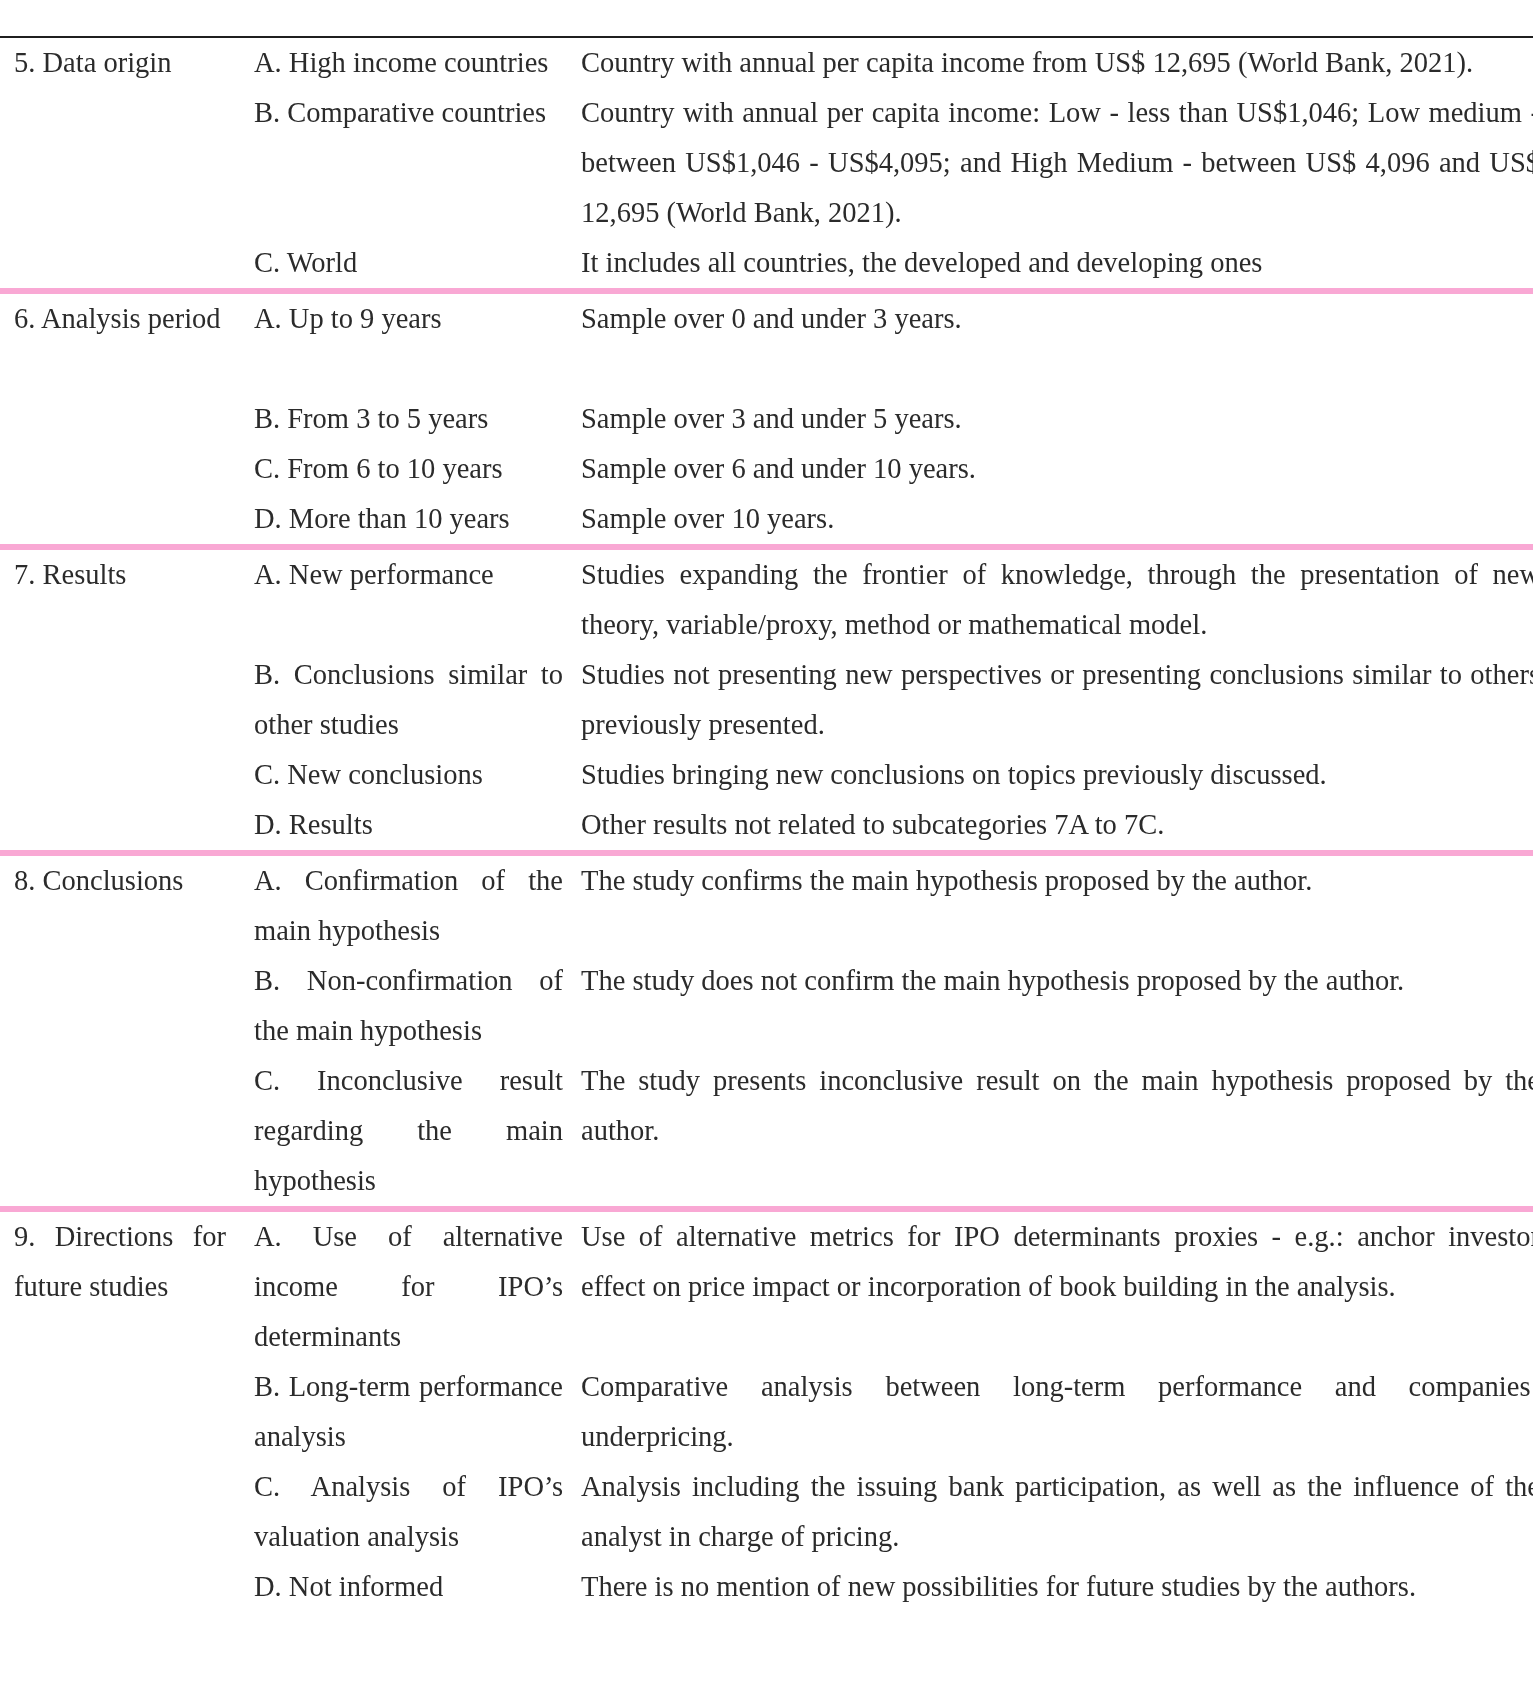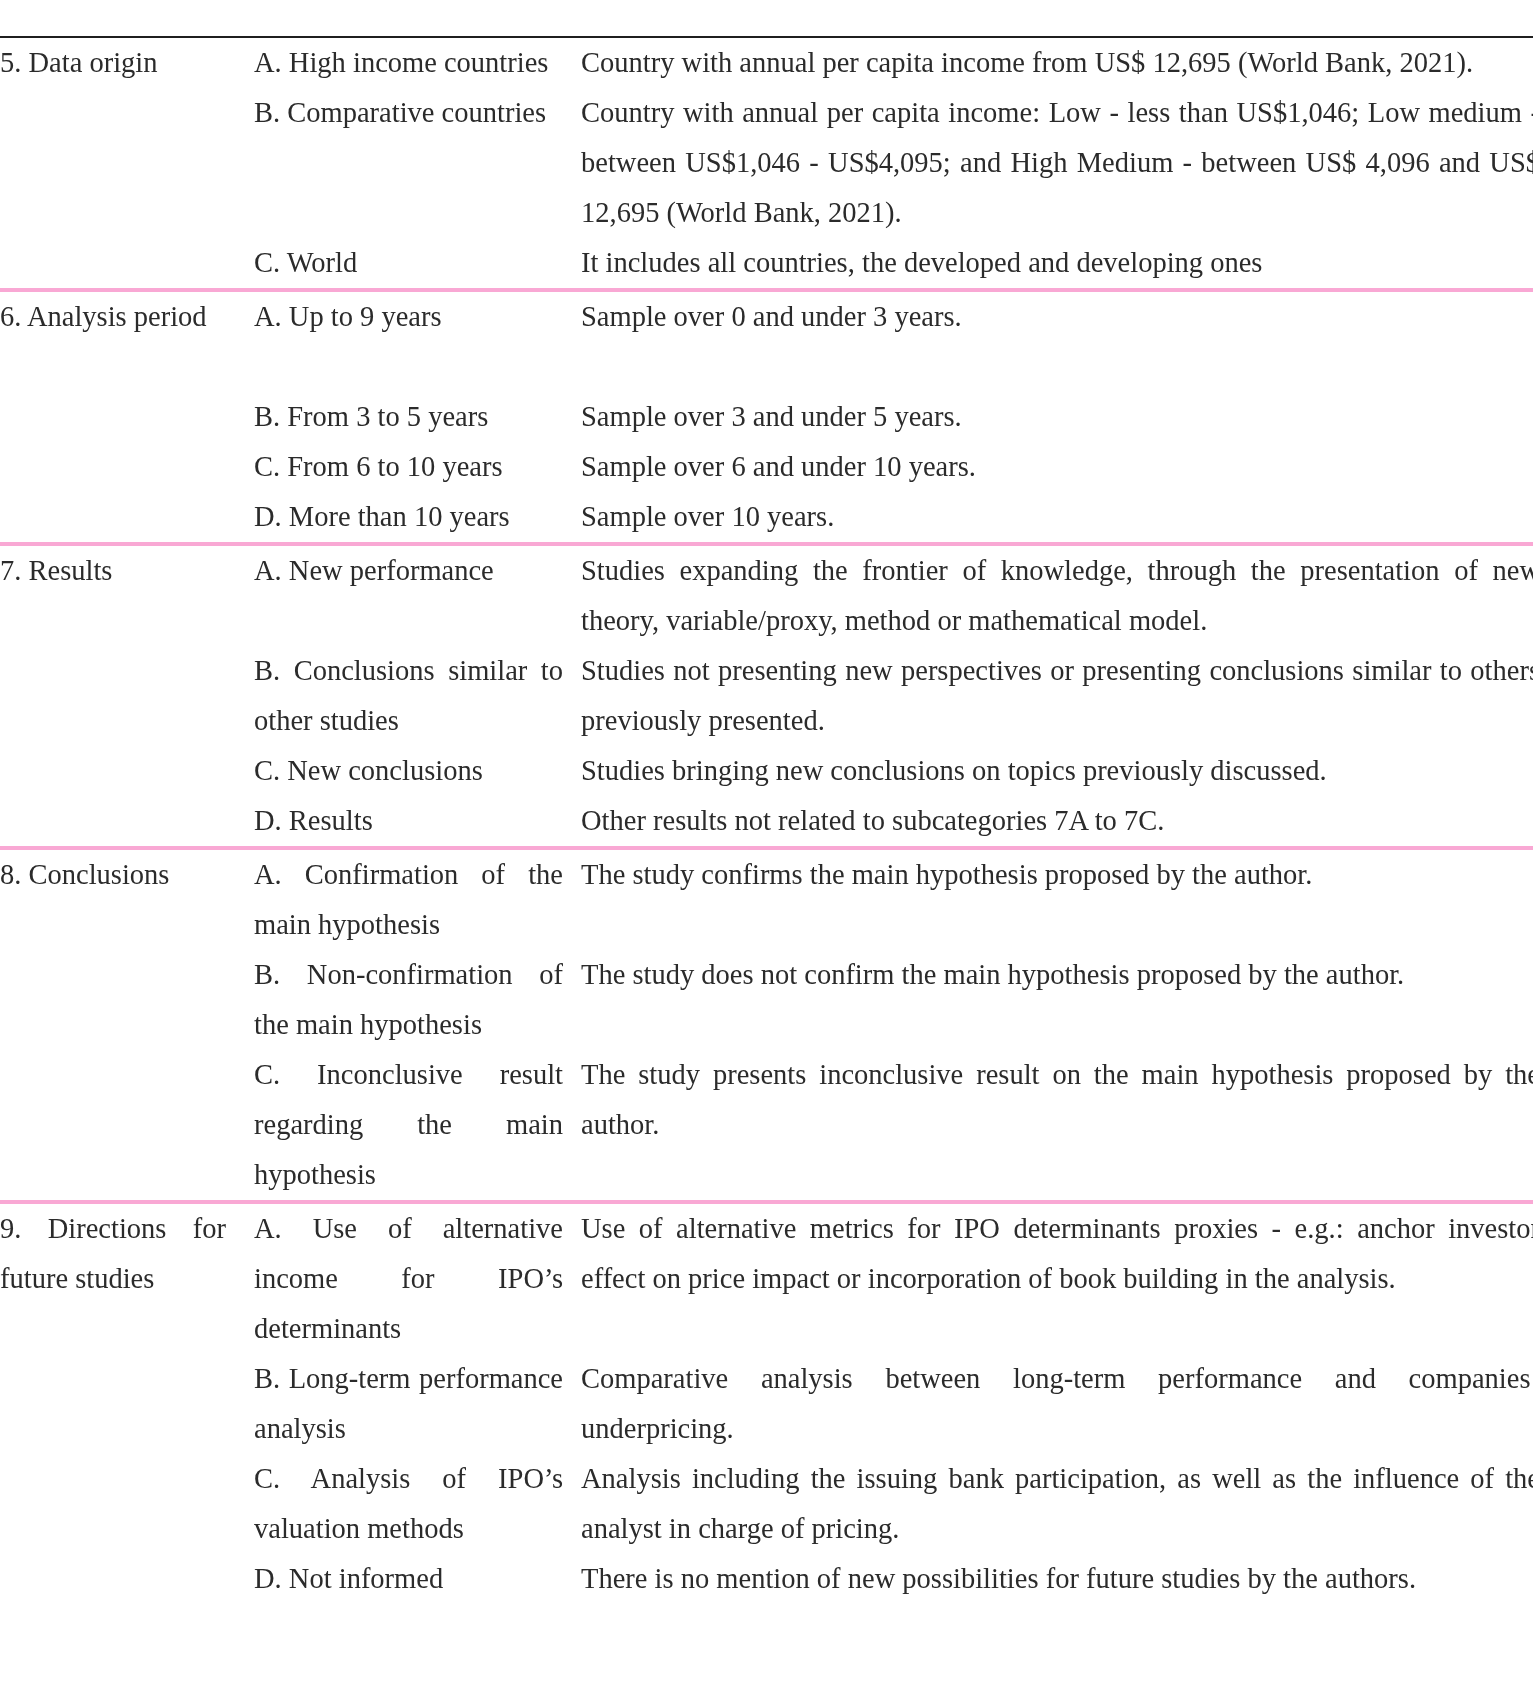--- a/index.html
+++ b/index.html
@@ -36,30 +36,31 @@
       width: 1800px;
       border-collapse: collapse;
       table-layout: fixed;
       font-size: 28.5px;
       line-height: 50px;
     }
     col.c1 { width: 240px; }
     col.c2 { width: 341px; }
     col.c3 { width: 1219px; }
     tr.group-start td {
-      border-top: 4px solid #f9a8d4;
+      border-top: 6px solid #f9a8d4;
     }
     tr.first-group td {
       border-top: none;
     }
     td {
       vertical-align: top;
       padding: 0;
     }
     td.cat {
+      padding-left: 14px;
       padding-right: 14px;
       text-align: justify;
       text-align-last: left;
     }
     td.sub {
       padding-left: 14px;
       padding-right: 18px;
       text-align: justify;
       text-align-last: left;
     }
@@ -229,21 +230,21 @@
       <tr>
         <td class="sub">
             <span class="cell-text">B. Long-term performance analysis</span>
           </td>
         <td class="desc">
             <span class="cell-text">Comparative analysis between long-term performance and companies’ underpricing.</span>
           </td>
       </tr>
       <tr>
         <td class="sub">
-            <span class="cell-text">C. Analysis of IPO’s valuation methods</span>
+            <span class="cell-text">C. Analysis of IPO’s valuation analysis</span>
           </td>
         <td class="desc">
             <span class="cell-text">Analysis including the issuing bank participation, as well as the influence of the analyst in charge of pricing.</span>
           </td>
       </tr>
       <tr>
         <td class="sub">
             <span class="cell-text">D. Not informed</span>
           </td>
         <td class="desc">

